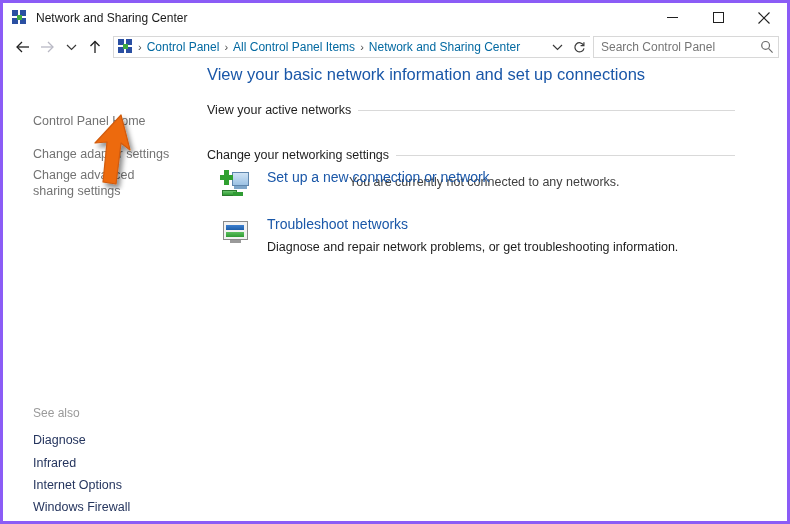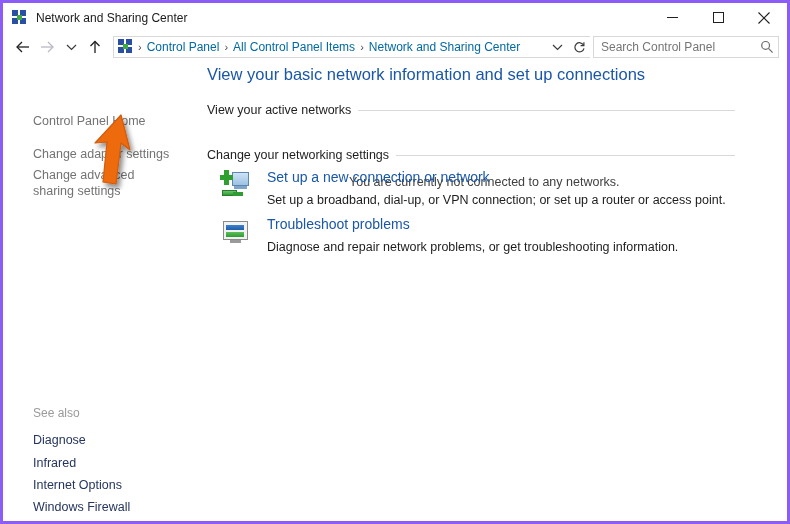--- a/index.html
+++ b/index.html
@@ -472,35 +472,34 @@
             <div class="mon"></div>
               <div class="mon-b"></div>
             <div class="plus-v"></div>
               <div class="plus-h"></div>
             <div class="plug"></div>
               <div class="plug2"></div>
           </div>
         </div>
         <div class="task-body">
           <span class="task-link">Set up a new connection or network</span>
-          <span class="task-desc">Set up a broadband, dial-up, or VPN connection; or set up a router or access point.</span>
         </div>
       </div>
 
       <div class="task" id="task-1">
         <div class="task-icon">
           <div class="ico-trouble">
             <div class="frame"></div>
             <div class="barb"></div>
             <div class="barg"></div>
             <div class="stand"></div>
           </div>
         </div>
         <div class="task-body">
-          <span class="task-link">Troubleshoot problems</span>
+          <span class="task-link">Troubleshoot networks</span>
           <span class="task-desc">Diagnose and repair network problems, or get troubleshooting information.</span>
         </div>
       </div>
     </div>
 
     <div class="cursor-arrow">
       <svg width="78" height="80" viewBox="0 0 78 80">
         <defs>
           <filter id="ashadow" x="-30%" y="-30%" width="180%" height="180%">
             <feDropShadow dx="3" dy="4" stdDeviation="2.6" flood-color="#000000" flood-opacity="0.45"></feDropShadow>

